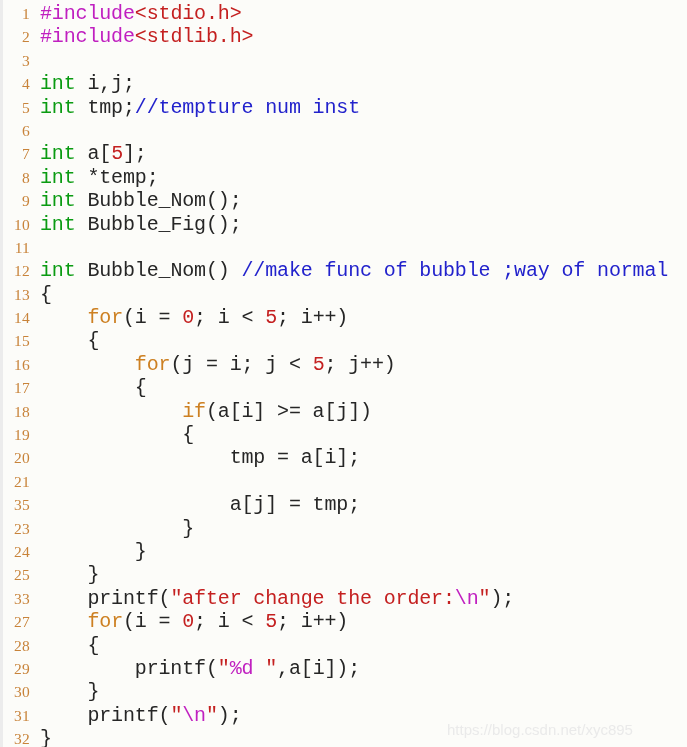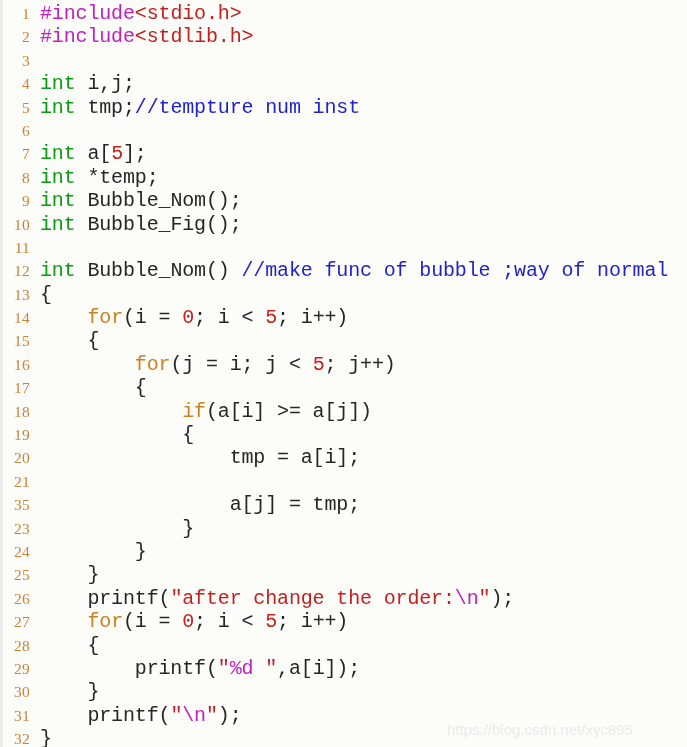--- a/index.html
+++ b/index.html
@@ -100,21 +100,21 @@
       <div class="code-line"><span class="ln">16</span><span class="lc"><span class="tok-plain">        </span><span class="tok-kw">for</span><span class="tok-plain">(j = i; j &lt; </span><span class="tok-num">5</span><span class="tok-plain">; j++)</span></span></div>
       <div class="code-line"><span class="ln">17</span><span class="lc"><span class="tok-plain">        {</span></span></div>
       <div class="code-line"><span class="ln">18</span><span class="lc"><span class="tok-plain">            </span><span class="tok-kw">if</span><span class="tok-plain">(a[i] &gt;= a[j])</span></span></div>
       <div class="code-line"><span class="ln">19</span><span class="lc"><span class="tok-plain">            {</span></span></div>
       <div class="code-line"><span class="ln">20</span><span class="lc"><span class="tok-plain">                tmp = a[i];</span></span></div>
       <div class="code-line"><span class="ln">21</span></div>
       <div class="code-line"><span class="ln">35</span><span class="lc"><span class="tok-plain">                a[j] = tmp;</span></span></div>
       <div class="code-line"><span class="ln">23</span><span class="lc"><span class="tok-plain">            }</span></span></div>
       <div class="code-line"><span class="ln">24</span><span class="lc"><span class="tok-plain">        }</span></span></div>
       <div class="code-line"><span class="ln">25</span><span class="lc"><span class="tok-plain">    }</span></span></div>
-      <div class="code-line"><span class="ln">26</span><span class="lc"><span class="tok-plain">    printf(</span><span class="tok-str">"after change the order:</span><span class="tok-esc">\n</span><span class="tok-str">"</span><span class="tok-plain">);</span></span></div>
+      <div class="code-line"><span class="ln">33</span><span class="lc"><span class="tok-plain">    printf(</span><span class="tok-str">"after change the order:</span><span class="tok-esc">\n</span><span class="tok-str">"</span><span class="tok-plain">);</span></span></div>
       <div class="code-line"><span class="ln">27</span><span class="lc"><span class="tok-plain">    </span><span class="tok-kw">for</span><span class="tok-plain">(i = </span><span class="tok-num">0</span><span class="tok-plain">; i &lt; </span><span class="tok-num">5</span><span class="tok-plain">; i++)</span></span></div>
       <div class="code-line"><span class="ln">28</span><span class="lc"><span class="tok-plain">    {</span></span></div>
       <div class="code-line"><span class="ln">29</span><span class="lc"><span class="tok-plain">        printf(</span><span class="tok-str">"</span><span class="tok-esc">%d</span><span class="tok-str"> "</span><span class="tok-plain">,a[i]);</span></span></div>
       <div class="code-line"><span class="ln">30</span><span class="lc"><span class="tok-plain">    }</span></span></div>
       <div class="code-line"><span class="ln">31</span><span class="lc"><span class="tok-plain">    printf(</span><span class="tok-str">"</span><span class="tok-esc">\n</span><span class="tok-str">"</span><span class="tok-plain">);</span></span></div>
       <div class="code-line"><span class="ln">32</span><span class="lc"><span class="tok-plain">}</span></span></div>
     </div>
   <div id="watermark">https://blog.csdn.net/xyc895</div>
 </div>
 

